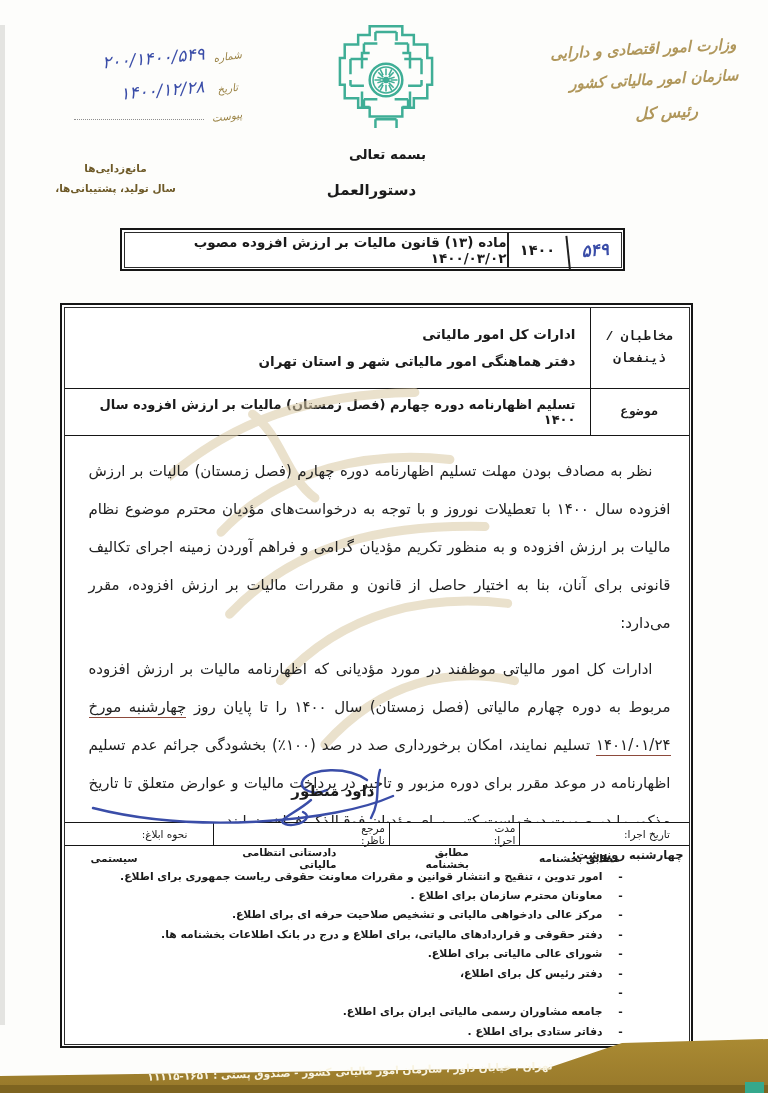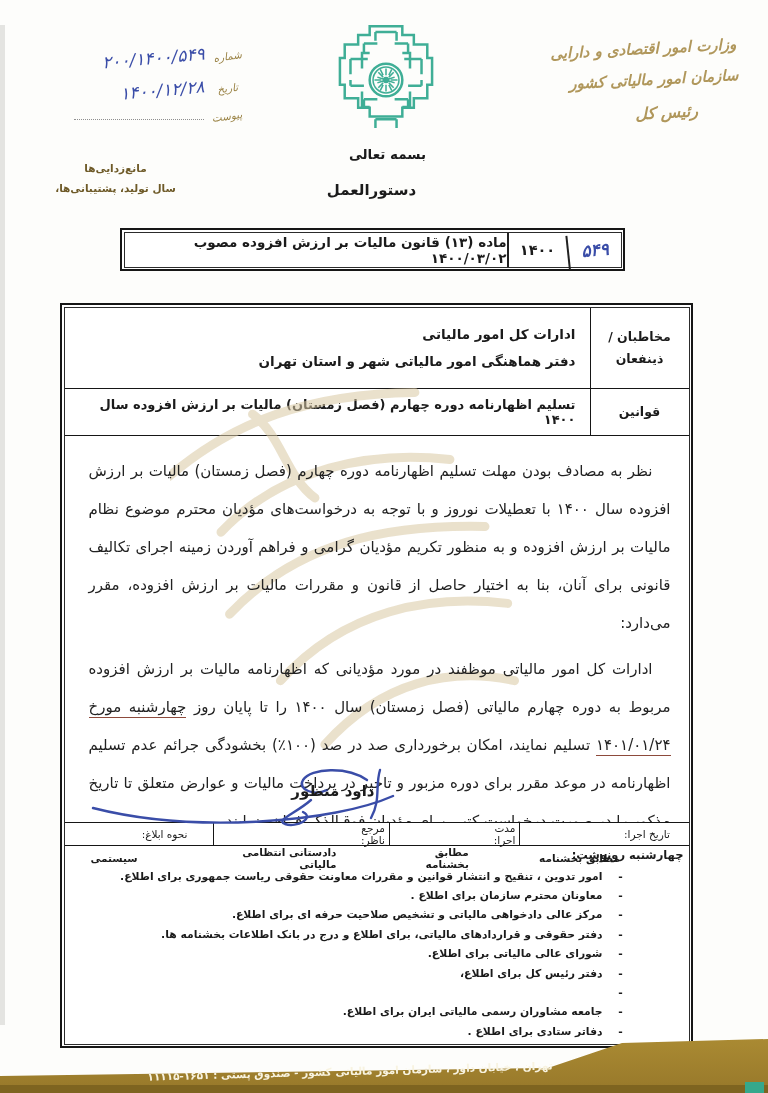--- a/index.html
+++ b/index.html
@@ -56,21 +56,21 @@
   
   .main-box { left:60px; top:303px; width:633px; height:745px;
               border:2.5px solid #161616; padding:1.5px; background:#fff; }
   .main-inner { border:1px solid #2c2c2c; height:100%; position:relative; }
 
   .trow { display:flex; border-bottom:1.5px solid #161616; }
   .row-recips { height:81px; }
   .row-subj   { height:47px; }
   .label-cell { width:99px; border-left:1.5px solid #161616;
                 display:flex; flex-direction:column; align-items:center; justify-content:center;
-                font-weight:bold; font-size:12.5px; line-height:22px; text-align:center; }
+                font-weight:bold; font-size:12.5px; line-height:22px; text-align:center;font-family:Liberation Mono, monospace; }
   .content-cell { flex:1; display:flex; flex-direction:column; justify-content:center;
                   padding-right:14px; font-weight:bold; }
   .row-recips .content-cell { font-size:13.5px; line-height:27px; }
   .row-subj   .content-cell { font-size:13px; }
 
   
   .body-text { position:relative; z-index:2; padding:8px 10px 0 16px;
                font-size:15px; line-height:38px; text-align:justify; color:#222; }
   .body-text p { text-indent:18px; margin:8px; }
   .body-text p + p { margin-top:2px; }
@@ -191,21 +191,21 @@
           <span>مخاطبان /</span>
           <span>ذینفعان</span>
         </div>
         <div class="content-cell">
           <span>ادارات کل امور مالیاتی</span>
           <span>دفتر هماهنگی امور مالیاتی شهر و استان تهران</span>
         </div>
       </div>
 
       <div class="trow row-subj">
-        <div class="label-cell">قوانین</div>
+        <div class="label-cell">موضوع</div>
         <div class="content-cell">تسلیم اظهارنامه دوره چهارم (فصل زمستان) مالیات بر ارزش افزوده سال ۱۴۰۰</div>
       </div>
 
       <div class="body-text">
         <p>نظر به مصادف بودن مهلت تسلیم اظهارنامه دوره چهارم (فصل زمستان) مالیات بر ارزش افزوده سال ۱۴۰۰ با تعطیلات نوروز و با توجه به درخواست‌های مؤدیان محترم موضوع نظام مالیات بر ارزش افزوده و به منظور تکریم مؤدیان گرامی و فراهم آوردن زمینه اجرای تکالیف قانونی برای آنان، بنا به اختیار حاصل از قانون و مقررات مالیات بر ارزش افزوده، مقرر می‌دارد:</p>
         <p><span>ادارات کل امور مالیاتی موظفند در مورد مؤدیانی که اظهارنامه مالیات بر ارزش افزوده مربوط به دوره چهارم مالیاتی (فصل زمستان) سال ۱۴۰۰ را تا پایان روز </span><span class="uline">چهارشنبه مورخ ۱۴۰۱/۰۱/۲۴</span><span> تسلیم نمایند، امکان برخورداری صد در صد (۱۰۰٪) بخشودگی جرائم عدم تسلیم اظهارنامه در موعد مقرر برای دوره مزبور و تاخیر در پرداخت مالیات و عوارض متعلق تا تاریخ مذکور را در صورت درخواست کتبی برای مؤدیان فوق‌الذکر فراهم نمایند.</span></p>
       </div>
 
       <div class="abs sig-block">
         <svg class="sig-svg" width="330" height="75" viewBox="0 0 330 75">

